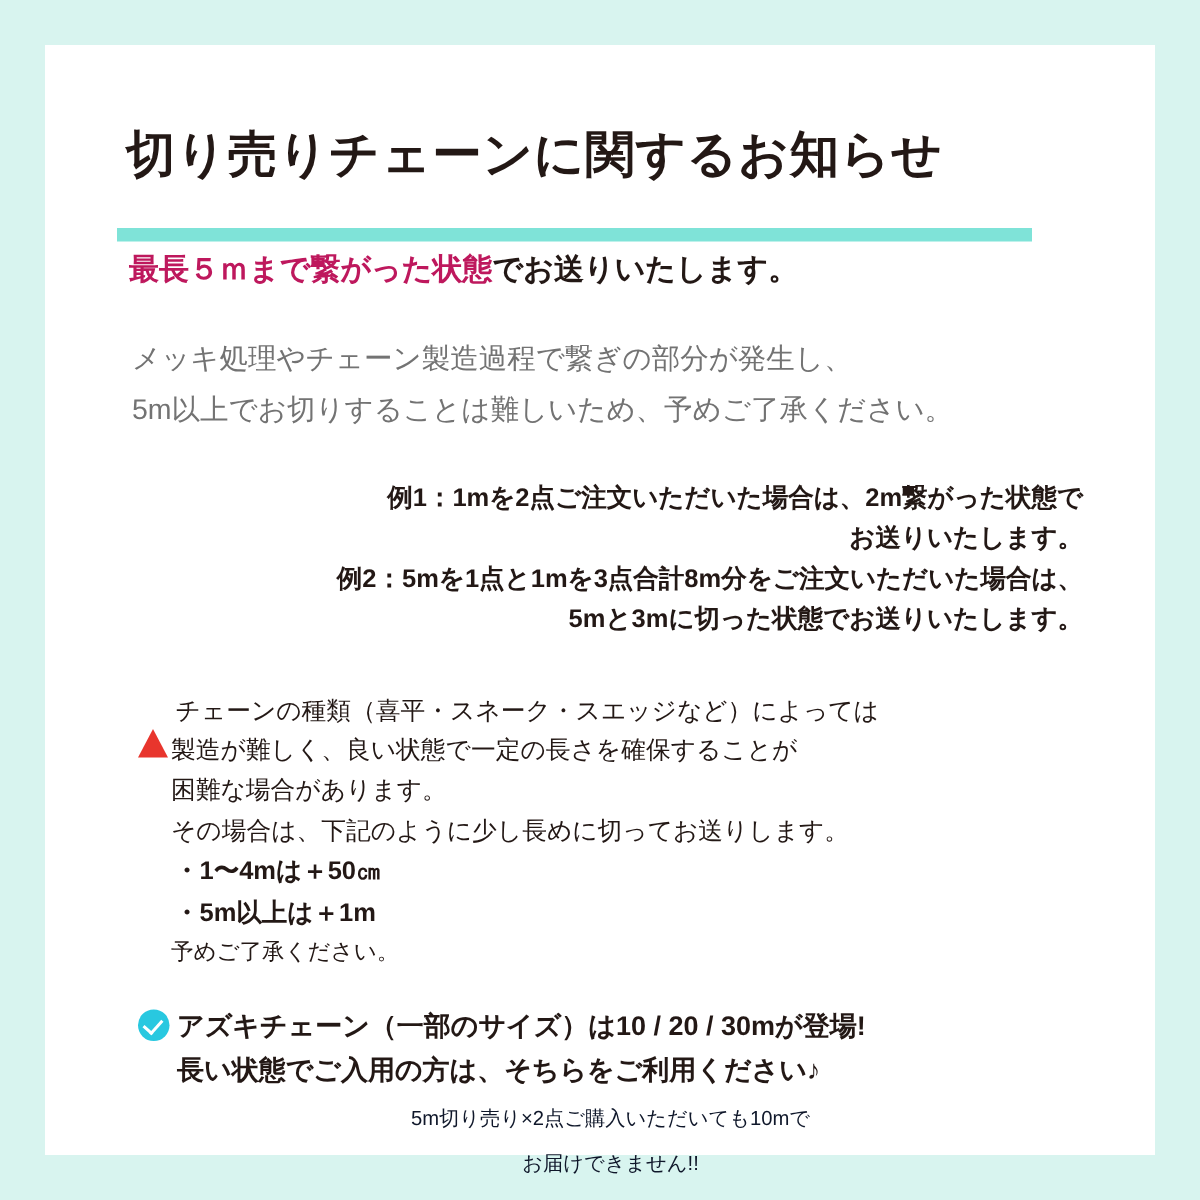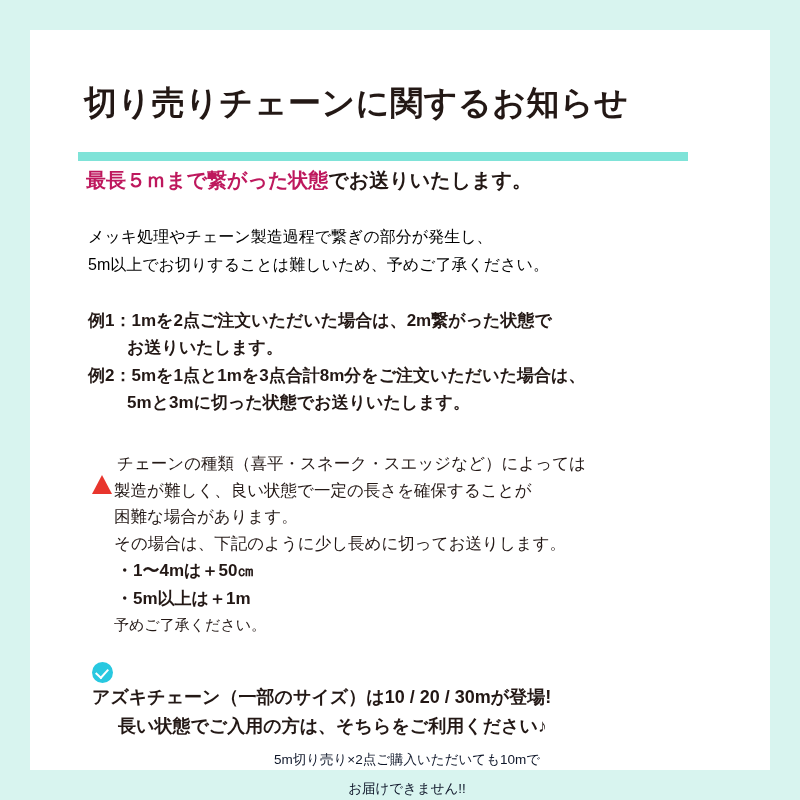--- a/index.html
+++ b/index.html
@@ -52,34 +52,35 @@
     font-size: 20px;
     font-weight: bold;
     color: #231815;
     line-height: 1.5;
   }
   .lead .hl {
     color: #be185d;
   }
   .note {
     margin: 28px 0 0 10px;
-    font-size: 16px;
-    color: #000000;
+    font-size: 19px;
+    color: #737373;
     line-height: 1.75;
     font-weight: normal;
   }
   .examples {
     margin: 28px 0 0 10px;
     font-size: 17px;
     font-weight: bold;
     color: #231815;
     line-height: 1.6;
   }
   .example-line {
     white-space: pre-wrap;
+    text-align: right;
   }
   .example-indent {
     padding-left: 2.3em;
   }
   .warn-block {
     margin: 34px 0 0 14px;
     font-size: 16.5px;
     color: #231815;
     line-height: 1.62;
     position: relative;
@@ -129,21 +130,20 @@
   .check-block {
     margin: 22px 0 0 14px;
     font-size: 18px;
     font-weight: bold;
     color: #231815;
     line-height: 1.6;
   }
   .check-first {
     display: flex;
     align-items: flex-start;
-    flex-direction: column;
   }
   .check-icon {
     width: 21px;
     height: 21px;
     border-radius: 50%;
     background: #28c8e0;
     flex: none;
     margin: 3px 5px 0 0;
     position: relative;
   }

